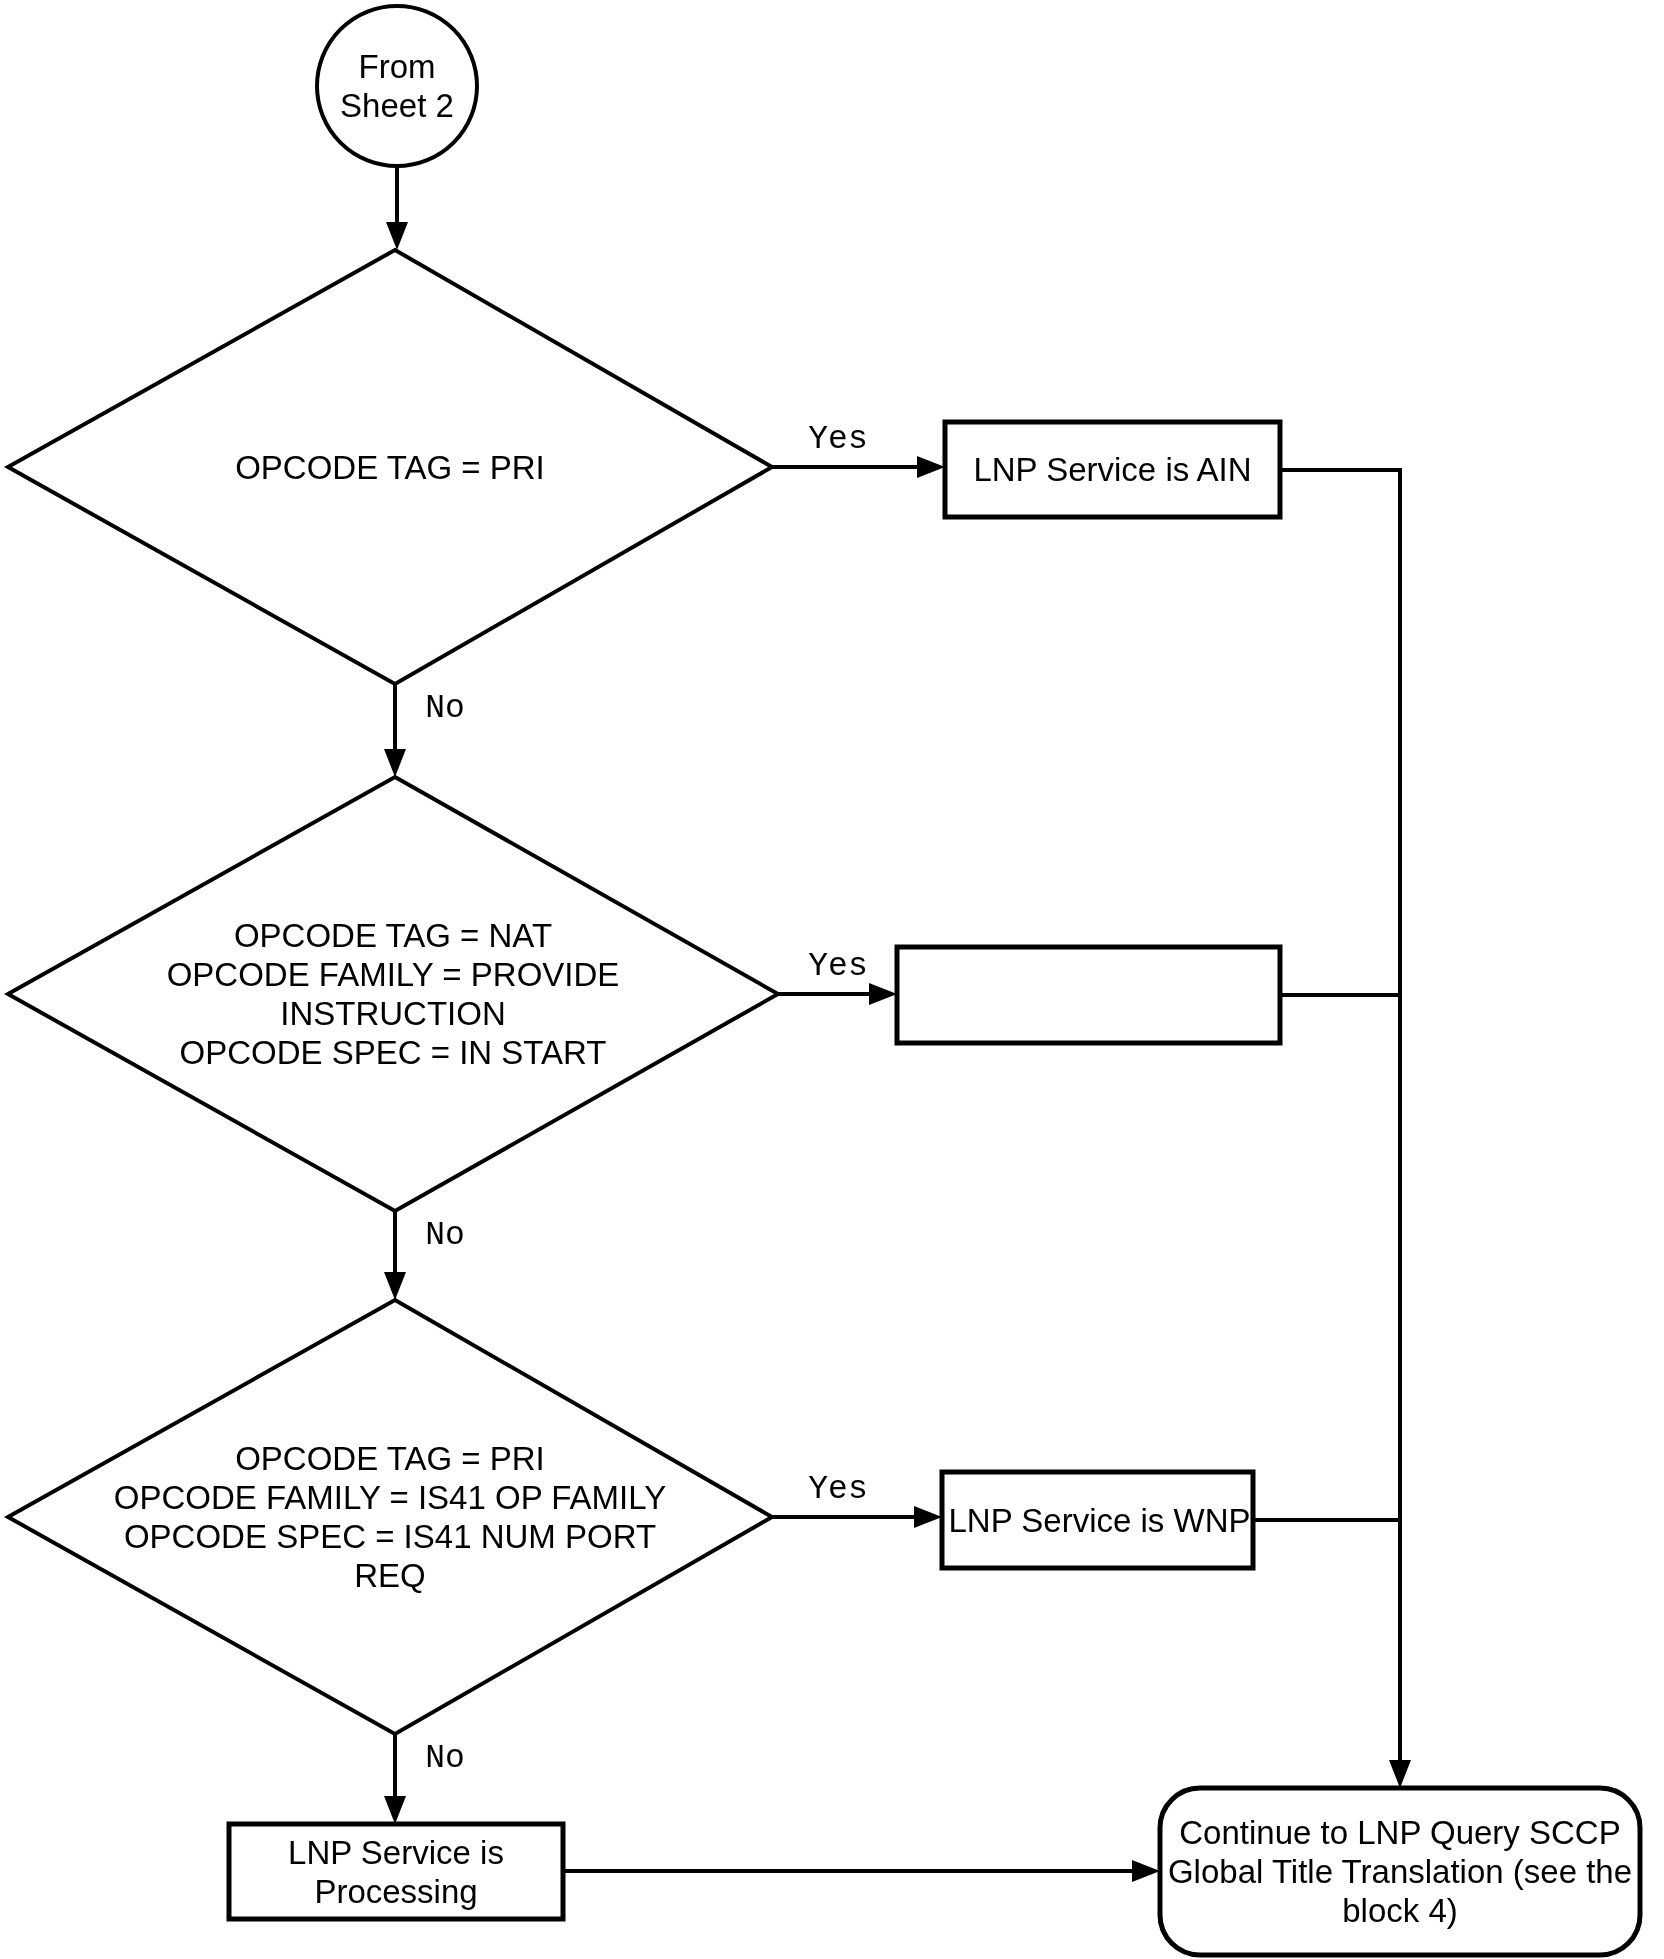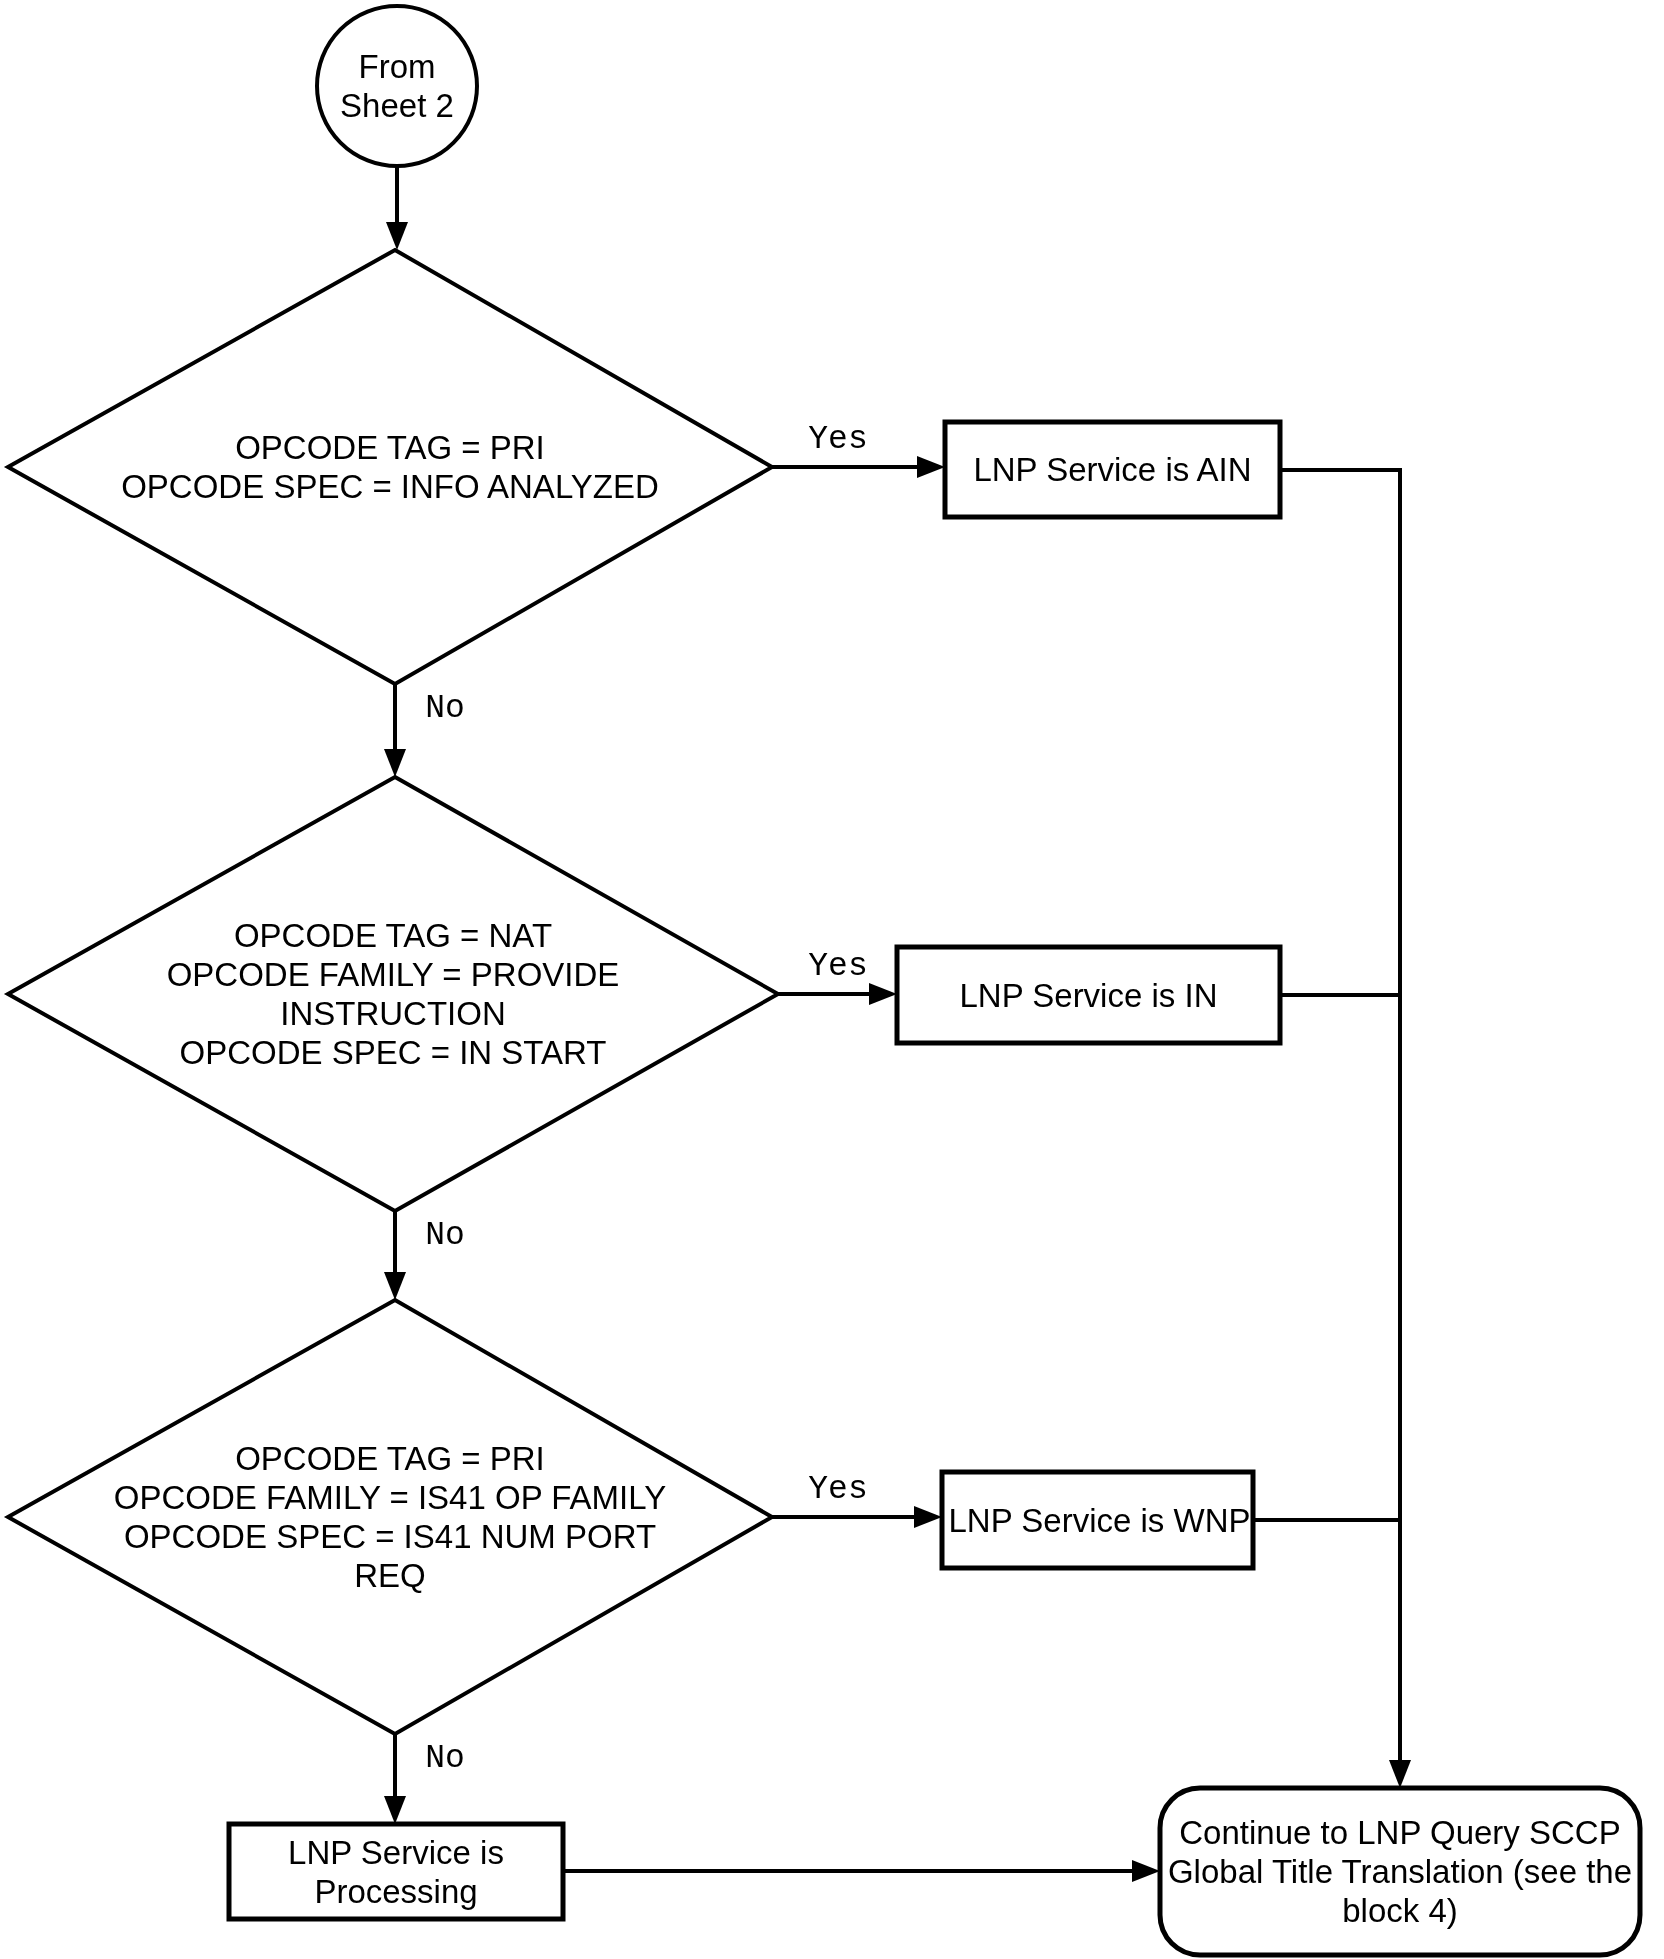--- a/index.html
+++ b/index.html
@@ -85,37 +85,33 @@
     <polygon points="1160,1871 1132,1860 1132,1882" fill="#000"></polygon>
   </svg>
 
   <div class="label" style="left:307px; top:26px; width:180px; height:120px;">
     <span>From</span>
     <span>Sheet 2</span>
   </div>
 
   <div class="label" style="left:70px; top:407px; width:640px; height:120px;">
     <span>OPCODE TAG = PRI</span>
-    <span>OPCODE SPEC = INFO ANALYZED</span>
   </div>
 
   <div class="label" style="left:73px; top:914px; width:640px; height:160px;">
     <span>OPCODE TAG = NAT</span>
     <span>OPCODE FAMILY = PROVIDE</span>
     <span>INSTRUCTION</span>
     <span>OPCODE SPEC = IN START</span>
   </div>
 
   <div class="label" style="left:945px; top:422px; width:335px; height:95px;">
     <span>LNP Service is AIN</span>
   </div>
 
-  <div class="label" style="left:897px; top:947px; width:383px; height:96px;">
-    <span>LNP Service is IN</span>
-  </div>
 
   <div class="label" style="left:70px; top:1437px; width:640px; height:160px;">
     <span>OPCODE TAG = PRI</span>
     <span>OPCODE FAMILY = IS41 OP FAMILY</span>
     <span>OPCODE SPEC = IS41 NUM PORT</span>
     <span>REQ</span>
   </div>
 
   <div class="label" style="left:944px; top:1472px; width:311px; height:96px;">
     <span>LNP Service is WNP</span>

